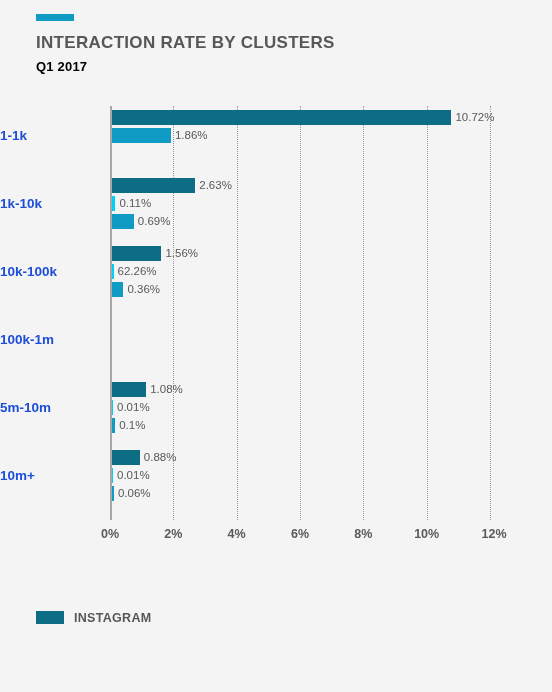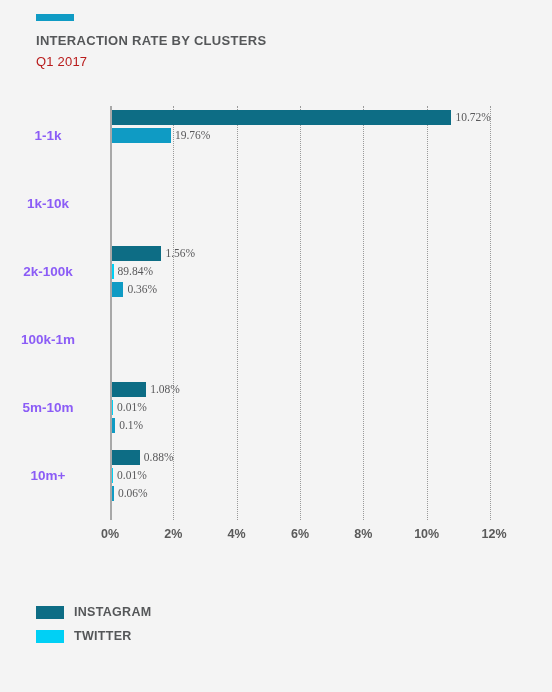--- a/index.html
+++ b/index.html
@@ -23,32 +23,32 @@
     top: 14px;
     width: 480px;
   }
   #accent-bar {
     width: 38px;
     height: 7px;
     background: #0f9bc4;
     margin-bottom: 13px;
   }
   #chart-title {
-    font-size: 13px;
+    font-size: 17px;
     font-weight: bold;
     letter-spacing: 0.3px;
     color: #555759;
     margin: 0 0 7px 0;
     line-height: 1.1;
   }
   #chart-subtitle {
     font-size: 13px;
-    font-weight: normal;
+    font-weight: bold;
     letter-spacing: 0.2px;
-    color: #b91c1c;
+    color: #000000;
     margin: 0;
     line-height: 1.1;
   }
 
   
   #plot {
     position: absolute;
     left: 0;
     top: 106px;
     width: 552px;
@@ -86,37 +86,36 @@
   }
   .row {
     position: relative;
     height: 68px;
   }
   .row-label {
     position: absolute;
     left: 0;
     width: 96px;
     top: 23px;
-    text-align: center;
+    text-align: left;
     font-size: 13.5px;
     font-weight: bold;
-    color: #8b5cf6;
+    color: #1d4ed8;
     line-height: 1;
   }
   .bars {
     position: absolute;
     left: 112px;
     top: 4px;
   }
   .bar-wrap {
     position: relative;
     height: 15px;
     margin-bottom: 3px;
     white-space: nowrap;
-    font-family: Liberation Serif, serif;
   }
   .bar {
     display: inline-block;
     height: 15px;
     vertical-align: top;
   }
   .bar-value {
     display: inline-block;
     font-size: 11.5px;
     color: #58585a;
@@ -147,21 +146,21 @@
   }
 
   
   #legend {
     position: absolute;
     left: 36px;
     top: 600px;
   }
   .legend-item {
     display: flex;
-    align-items: center;
+    align-items: flex-end;
     height: 24px;
   }
   .legend-swatch {
     width: 28px;
     height: 13px;
     margin-right: 10px;
     flex: none;
   }
   .legend-label {
     font-size: 12.5px;
@@ -188,31 +187,36 @@
       <div class="gridline" style="left: 253.333px;"></div>
       <div class="gridline" style="left: 316.667px;"></div>
       <div class="gridline" style="left: 380px;"></div>
     </div>
   <div id="axis-line"></div>
   <div id="rows">
       <div class="row">
         <div class="row-label">1-1k</div>
         <div class="bars">
           <div class="bar-wrap"><div class="bar instagram" style="width: 339.467px;"></div><span class="bar-value">10.72%</span></div>
-          <div class="bar-wrap"><div class="bar facebook" style="width: 58.9px;"></div><span class="bar-value">19.76%</span></div>
+          <div class="bar-wrap"><div class="bar facebook" style="width: 58.9px;"></div><span class="bar-value">1.86%</span></div>
         </div>
       </div>
       <div class="row">
         <div class="row-label">1k-10k</div>
-      </div>
-      <div class="row">
-        <div class="row-label">2k-100k</div>
+        <div class="bars">
+          <div class="bar-wrap"><div class="bar instagram" style="width: 83.2833px;"></div><span class="bar-value">2.63%</span></div>
+          <div class="bar-wrap"><div class="bar twitter" style="width: 3.48333px;"></div><span class="bar-value">0.11%</span></div>
+          <div class="bar-wrap"><div class="bar facebook" style="width: 21.85px;"></div><span class="bar-value">0.69%</span></div>
+        </div>
+      </div>
+      <div class="row">
+        <div class="row-label">10k-100k</div>
         <div class="bars">
           <div class="bar-wrap"><div class="bar instagram" style="width: 49.4px;"></div><span class="bar-value">1.56%</span></div>
-          <div class="bar-wrap"><div class="bar twitter" style="width: 1.58333px;"></div><span class="bar-value">89.84%</span></div>
+          <div class="bar-wrap"><div class="bar twitter" style="width: 1.58333px;"></div><span class="bar-value">62.26%</span></div>
           <div class="bar-wrap"><div class="bar facebook" style="width: 11.4px;"></div><span class="bar-value">0.36%</span></div>
         </div>
       </div>
       <div class="row">
         <div class="row-label">100k-1m</div>
       </div>
       <div class="row">
         <div class="row-label">5m-10m</div>
         <div class="bars">
           <div class="bar-wrap"><div class="bar instagram" style="width: 34.2px;"></div><span class="bar-value">1.08%</span></div>
@@ -239,17 +243,13 @@
     <div class="xtick" style="left: 253.333px;">8%</div>
     <div class="xtick" style="left: 316.667px;">10%</div>
     <div class="xtick" style="left: 384px;">12%</div>
   </div>
 
 <div id="legend">
     <div class="legend-item">
       <div class="legend-swatch" style="background: rgb(13, 109, 133);"></div>
       <div class="legend-label">INSTAGRAM</div>
     </div>
-    <div class="legend-item">
-      <div class="legend-swatch" style="background: rgb(0, 208, 245);"></div>
-      <div class="legend-label">TWITTER</div>
-    </div>
   </div>
 
 </body></html>

